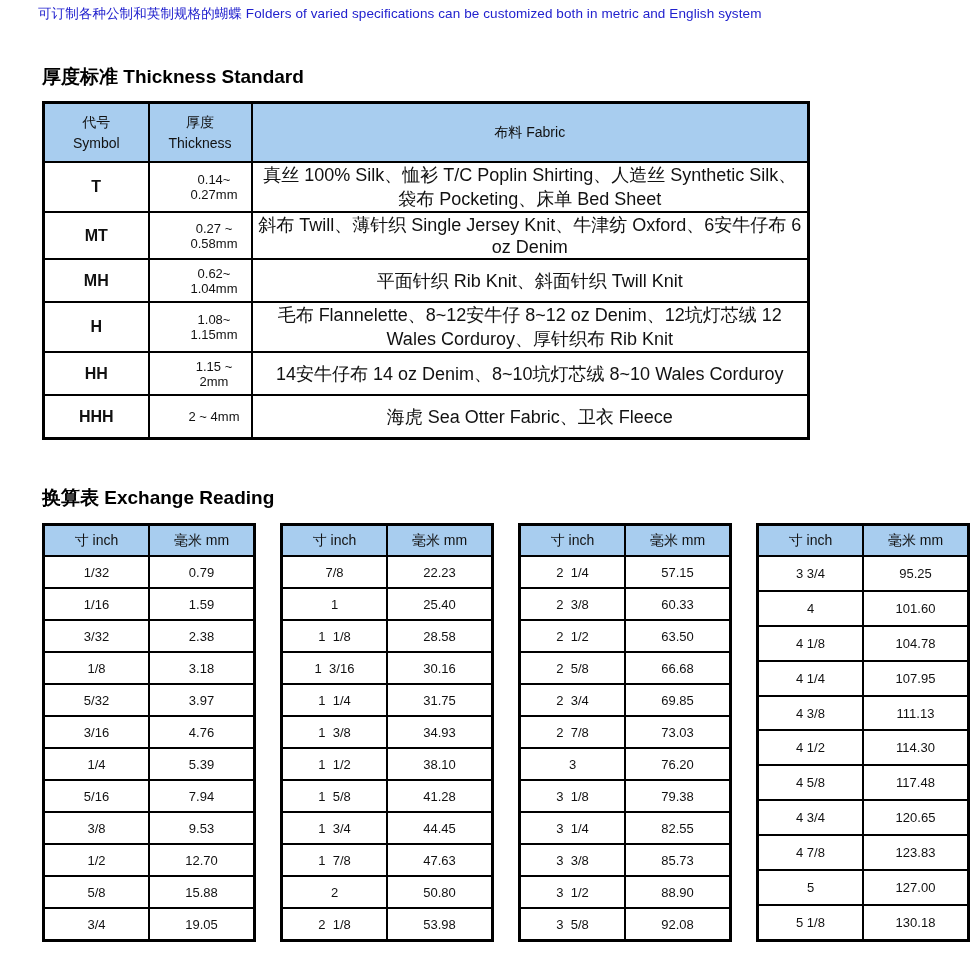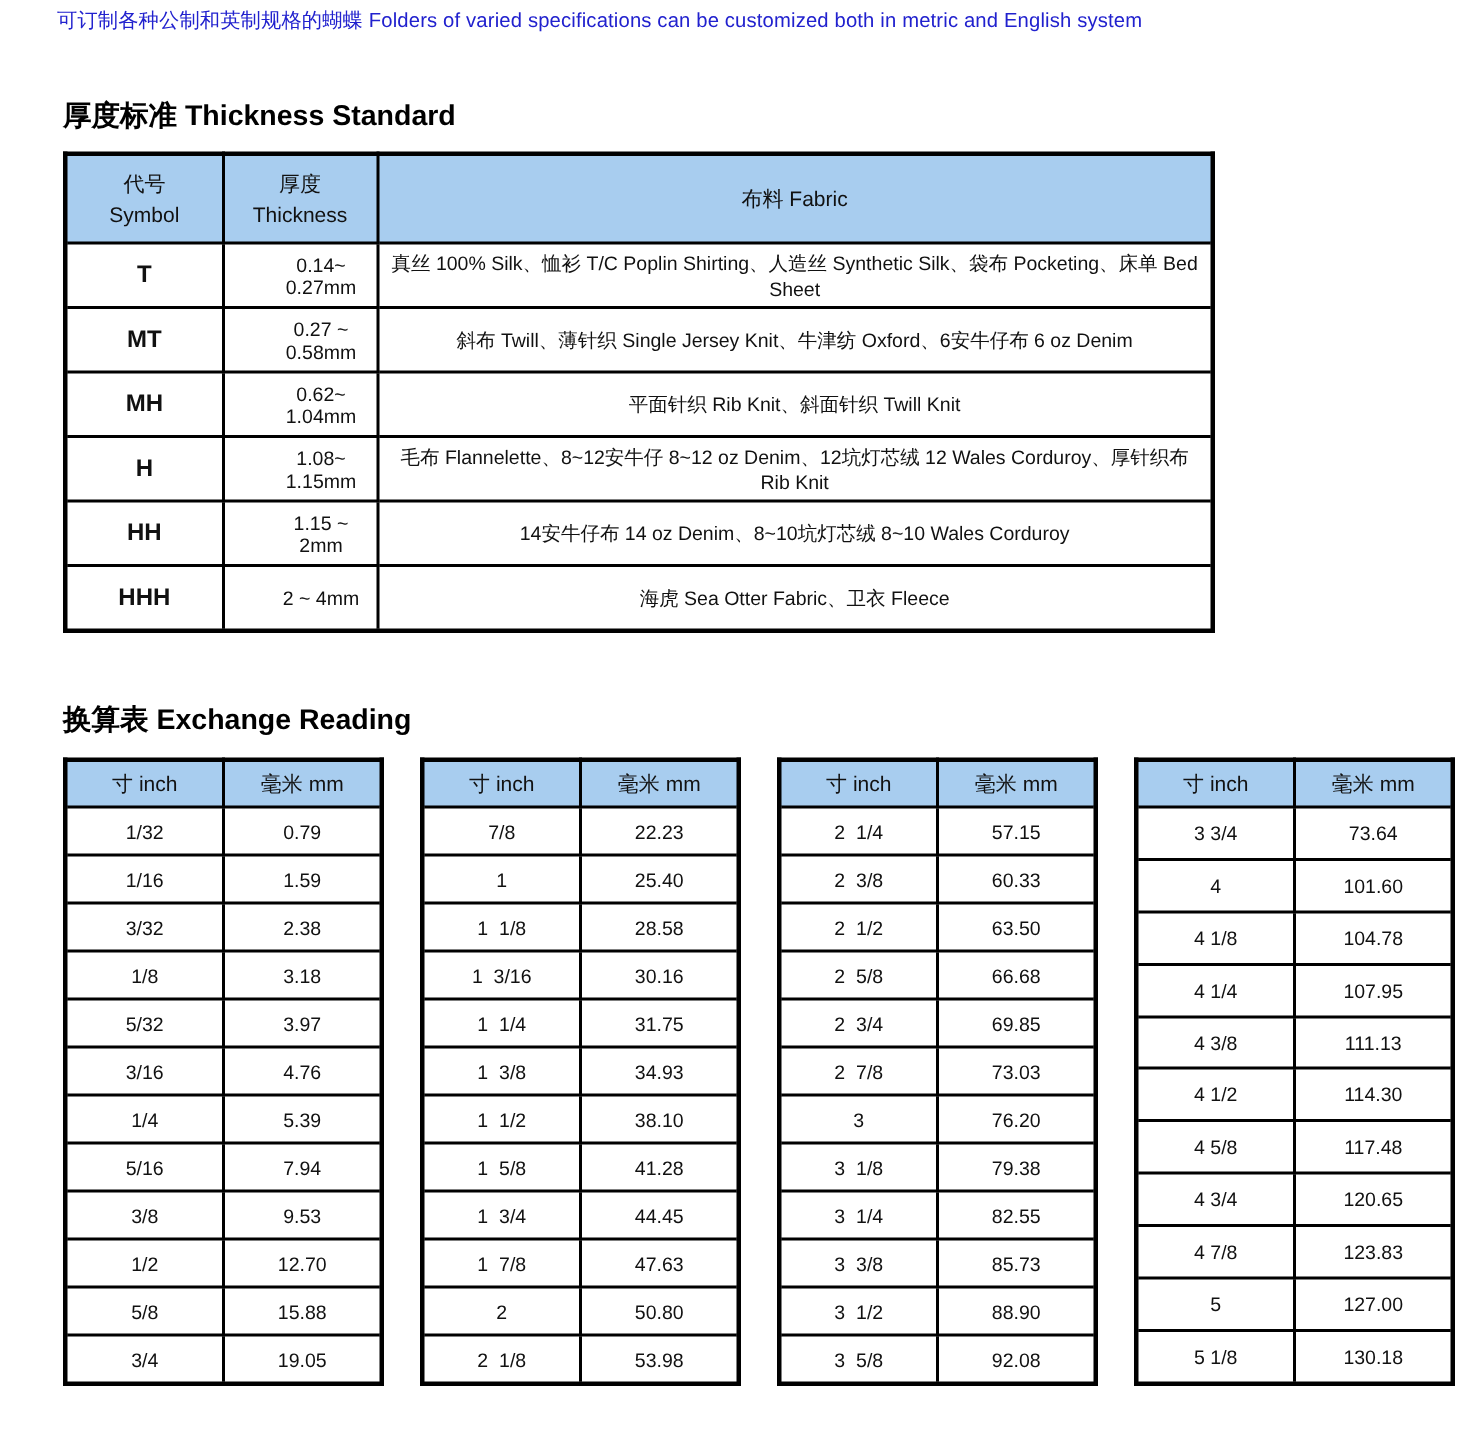--- a/index.html
+++ b/index.html
@@ -40,21 +40,21 @@
   .thick-table th{
     background:#A8CDEF;
     height:57px;
     font-weight:normal;
     font-size:14px;
     line-height:1.5;
   }
   .thick-table td{height:41px;}
   .thick-table .sym{font-size:16px;font-weight:bold;}
   .thick-table .thk{font-size:13px;padding-left:32px;}
-  .thick-table .fab{font-size:13px;margin-top:20px;}
+  .thick-table .fab{font-size:18px;margin-top:20px;}
 
   
   .xt-row{
     display:flex;
     gap:24px;
     margin:12px 0 0 42px;
   }
   .xt{
     width:214px;
     table-layout:fixed;
@@ -320,21 +320,21 @@
     <table class="xt">
       <thead>
         <tr>
           <th>寸 inch</th>
           <th>毫米 mm</th>
         </tr>
       </thead>
       <tbody>
           <tr>
             <td>3 3/4</td>
-            <td>73.64</td>
+            <td>95.25</td>
           </tr>
           <tr>
             <td>4</td>
             <td>101.60</td>
           </tr>
           <tr>
             <td>4 1/8</td>
             <td>104.78</td>
           </tr>
           <tr>

